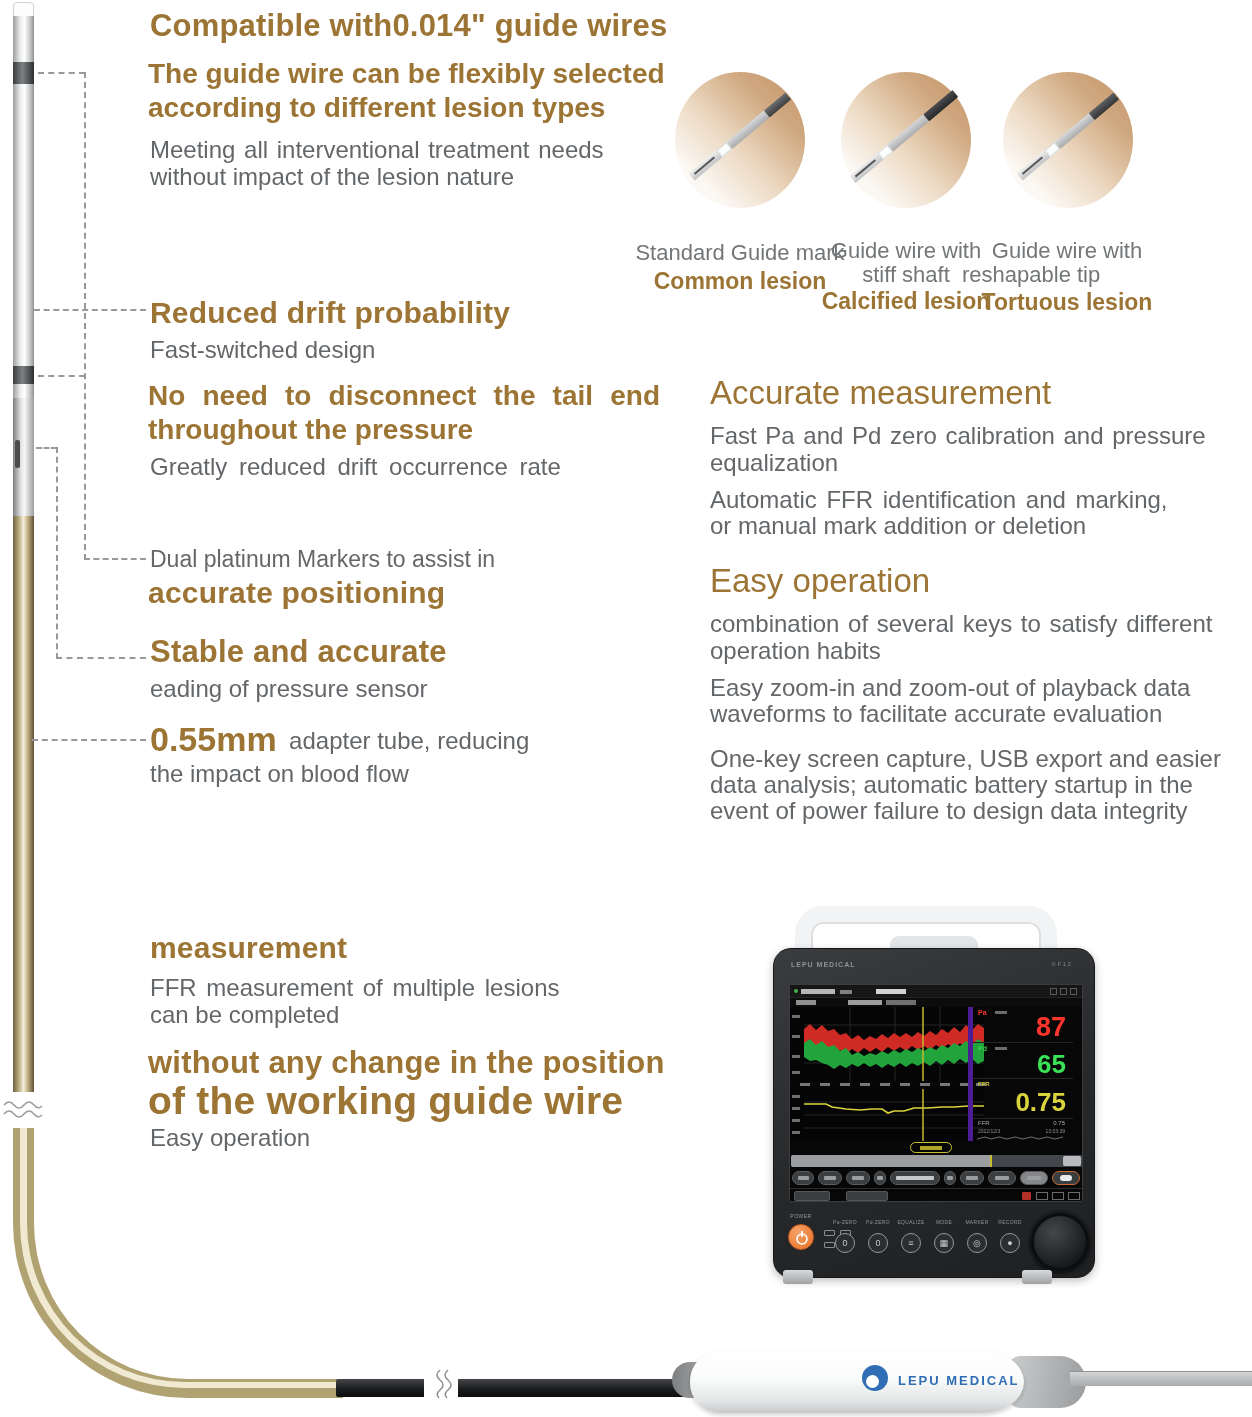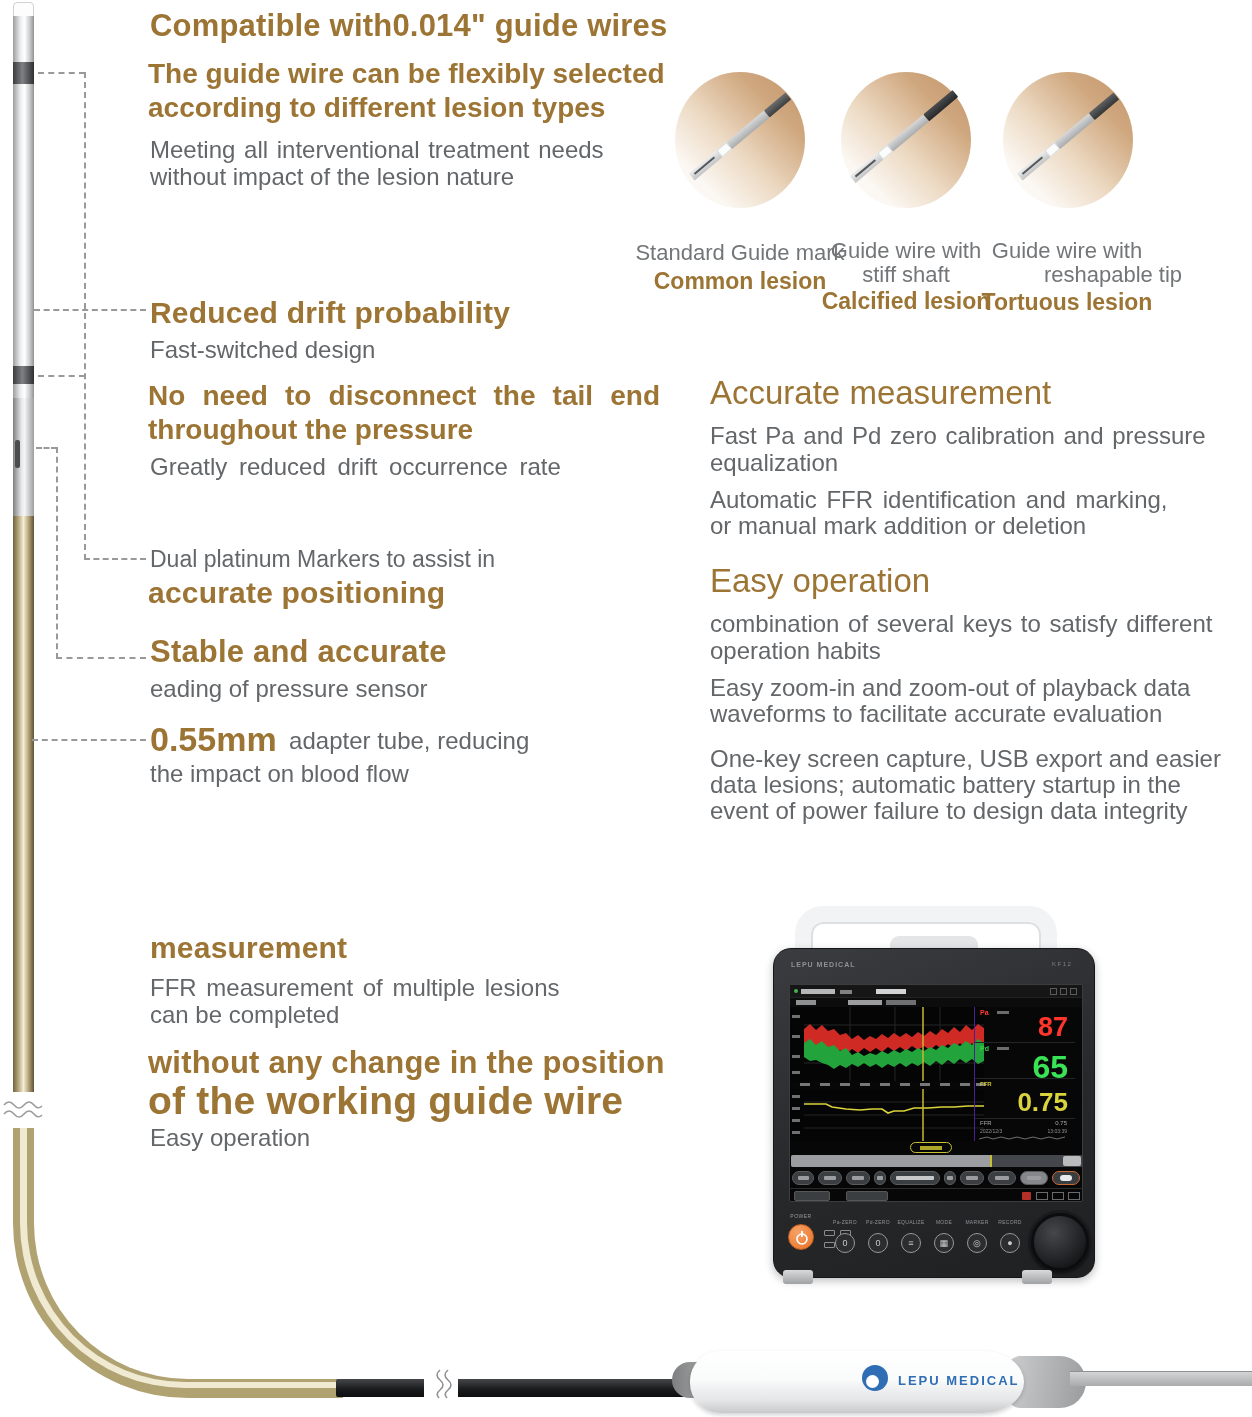--- a/index.html
+++ b/index.html
@@ -156,36 +156,36 @@
   </div>
 
   <div class="abs t-cap" style="left:630px;top:240px;width:220px;text-align:center">Standard Guide mark</div>
   <div class="abs t-lesion" style="left:630px;top:268px;width:220px;text-align:center">Common lesion</div>
 
   <div class="abs t-cap" style="left:806px;top:238px;width:200px;text-align:center">Guide wire with</div>
   <div class="abs t-cap" style="left:806px;top:262px;width:200px;text-align:center">stiff shaft</div>
   <div class="abs t-lesion" style="left:806px;top:288px;width:200px;text-align:center">Calcified lesion</div>
 
   <div class="abs t-cap" style="left:962px;top:238px;width:210px;text-align:center">Guide wire with</div>
-  <div class="abs t-cap" style="left:1008px;top:262px;width:210px;text-align:center">reshapable tip</div>
+  <div class="abs t-cap" style="left:962px;top:262px;width:210px;">reshapable tip</div>
   <div class="abs t-lesion" style="left:962px;top:289px;width:210px;text-align:center">Tortuous lesion</div>
 
   <div class="abs brown t-h3" style="left:710px;top:374px">Accurate measurement</div>
   <div class="abs gray t-body ws2" style="left:710px;top:422px">Fast Pa and Pd zero calibration and pressure</div>
   <div class="abs gray t-body" style="left:710px;top:449px">equalization</div>
   <div class="abs gray t-body ws3" style="left:710px;top:486px">Automatic FFR identification and marking,</div>
   <div class="abs gray t-body" style="left:710px;top:512px">or manual mark addition or deletion</div>
 
   <div class="abs brown t-h3" style="left:710px;top:562px">Easy operation</div>
   <div class="abs gray t-body ws2" style="left:710px;top:610px">combination of several keys to satisfy different</div>
   <div class="abs gray t-body" style="left:710px;top:637px">operation habits</div>
   <div class="abs gray t-body" style="left:710px;top:674px">Easy zoom-in and zoom-out of playback data</div>
   <div class="abs gray t-body" style="left:710px;top:700px">waveforms to facilitate accurate evaluation</div>
   <div class="abs gray t-body" style="left:710px;top:745px">One-key screen capture, USB export and easier</div>
-  <div class="abs gray t-body" style="left:710px;top:771px">data lesions; automatic battery startup in the</div>
+  <div class="abs gray t-body" style="left:710px;top:771px">data analysis; automatic battery startup in the</div>
   <div class="abs gray t-body" style="left:710px;top:797px">event of power failure to design data integrity</div>
 
   <div class="abs" style="left:795px;top:906px;width:262px;height:80px;border:16px solid #f2f3f4;border-radius:28px;box-shadow:inset 0 0 0 2px #dddfe0"></div>
   <div class="abs" style="left:890px;top:936px;width:88px;height:20px;background:#e3e5e6;border-radius:9px"></div>
   <div class="abs" style="left:773px;top:948px;width:322px;height:330px;border-radius:18px;background:linear-gradient(160deg,#3a3c3f,#26282a 55%,#1e2022);border:1px solid #161719;box-shadow:0 3px 8px rgba(0,0,0,.25)"></div>
   <div class="abs" style="left:791px;top:961px;font-size:7px;font-weight:700;letter-spacing:1px;color:#8f9193">LEPU MEDICAL</div>
   <div class="abs" style="left:1052px;top:961px;font-size:6px;letter-spacing:1.5px;color:#7e8082">KF12</div>
 
   <div class="abs mon-screen">
 
@@ -252,30 +252,30 @@
           <rect x="2" y="42" width="8" height="3"></rect>
         </g>
       <polyline points="14,15 36,15 42,18 56,20 70,21 82,20 92,20 98,24 104,22 114,22 124,19 138,19 152,18 164,18 178,17 194,17" fill="none" stroke="#d9d33c" stroke-width="1.6"></polyline>
       <line x1="133" y1="0" x2="133" y2="52" stroke="#c8b92e" stroke-width="1.5"></line>
     </svg>
 
     <div class="abs" style="left:120px;top:157px;width:42px;height:11px;border:1px solid #c9c12f;border-radius:6px">
       <span class="abs" style="left:9px;top:3px;width:22px;height:4px;background:#c9c12f;opacity:.85"></span>
     </div>
 
-    <div class="abs" style="left:184px;top:22px;width:100px;height:134px;border-left:1px solid #4c1d95">
+    <div class="abs" style="left:178px;top:22px;width:100px;height:134px;border-left:5px solid #4c1d95">
       <div class="abs" style="left:0;top:0;width:100px;height:36px;border-bottom:1px solid #242526">
         <span class="box-lbl" style="color:#ff3b30">Pa</span>
         <span class="abs" style="left:22px;top:4px;width:12px;height:3px;background:#6b6c6d"></span>
         <span class="val" style="top:5px;font-size:27px;color:#ff352b">87</span>
       </div>
       <div class="abs" style="left:0;top:36px;width:100px;height:36px;border-bottom:1px solid #242526">
         <span class="box-lbl" style="color:#35d24a">Pd</span>
         <span class="abs" style="left:22px;top:4px;width:12px;height:3px;background:#6b6c6d"></span>
-        <span class="val" style="top:6px;font-size:32px;color:#39e355">65</span>
+        <span class="val" style="top:6px;font-size:26px;color:#39e355">65</span>
       </div>
       <div class="abs" style="left:0;top:72px;width:100px;height:40px;border-bottom:1px solid #242526">
         <span class="box-lbl" style="color:#cdc531;font-size:6px">FFR</span>
         <span class="val" style="top:8px;font-size:26px;color:#d9d33c">0.75</span>
       </div>
       <div class="abs" style="left:0;top:112px;width:100px;height:22px;color:#a9abac">
         <span class="abs" style="left:5px;top:1px;font-size:6px">FFR</span>
         <span class="abs" style="right:8px;top:1px;font-size:6px">0.75</span>
         <span class="abs" style="left:5px;top:9px;font-size:5px;color:#8e9092">2022/12/3</span>
         <span class="abs" style="right:8px;top:9px;font-size:5px;color:#8e9092">13:03:39</span>

